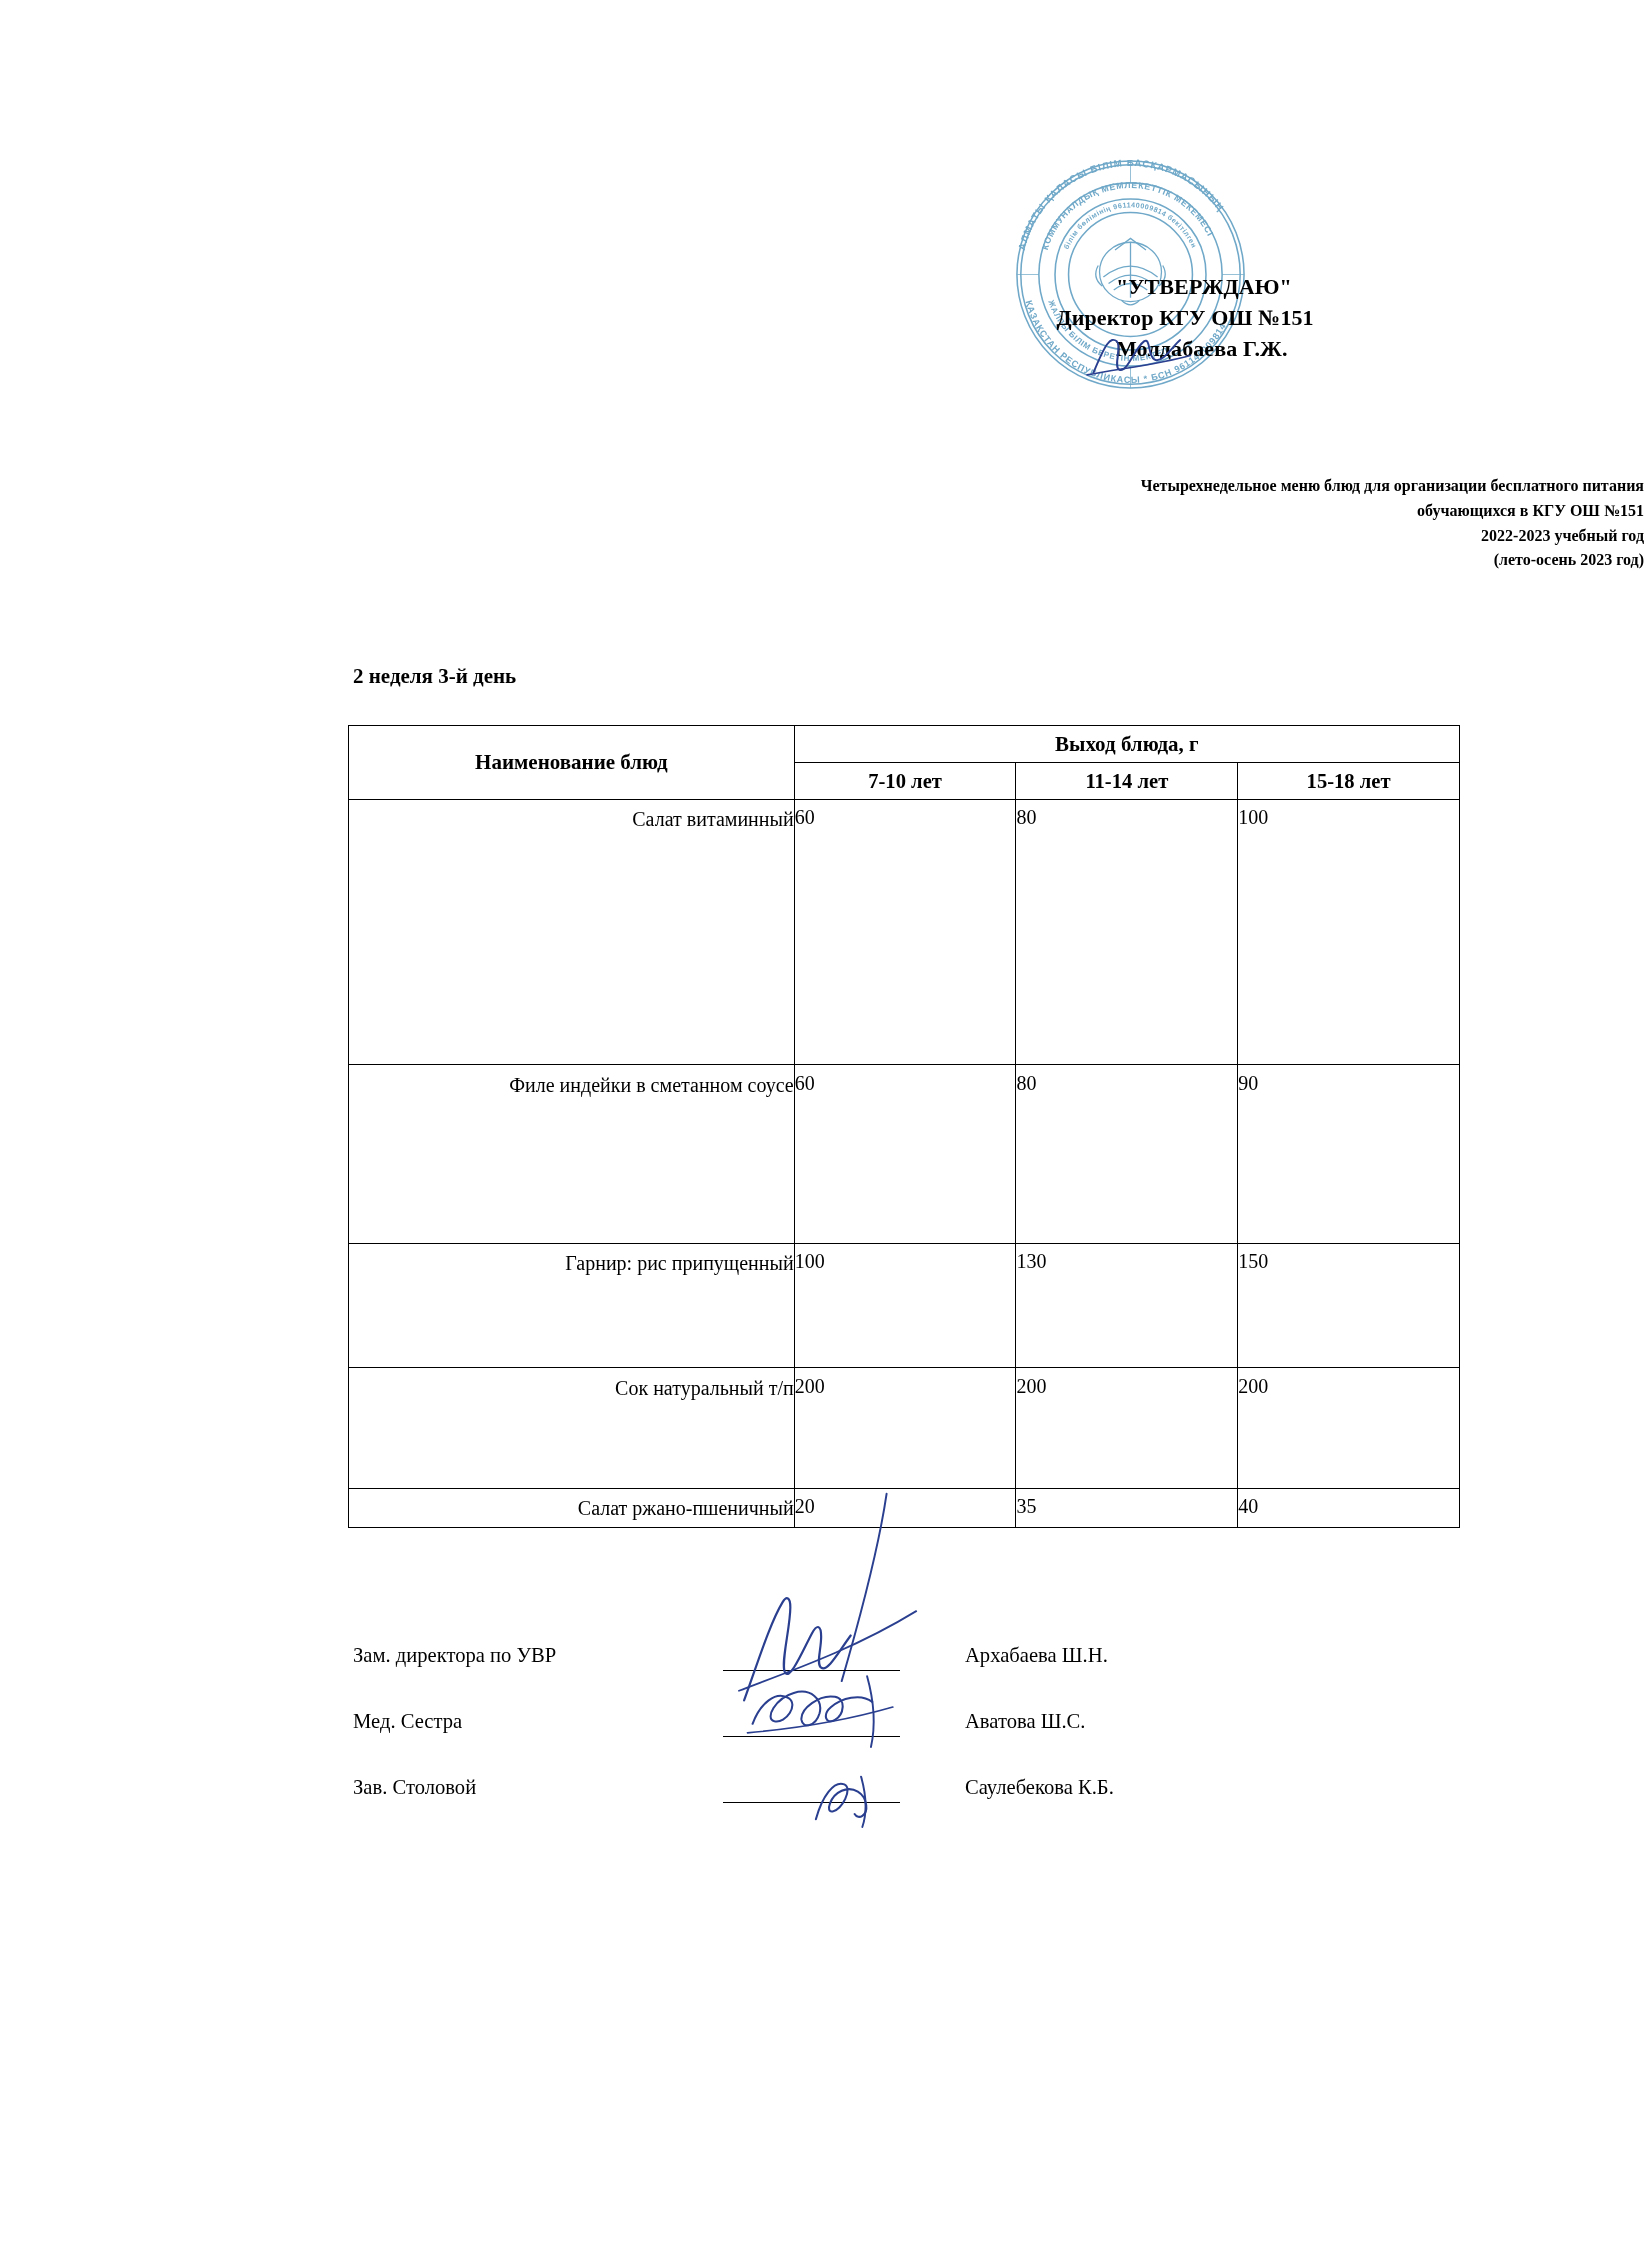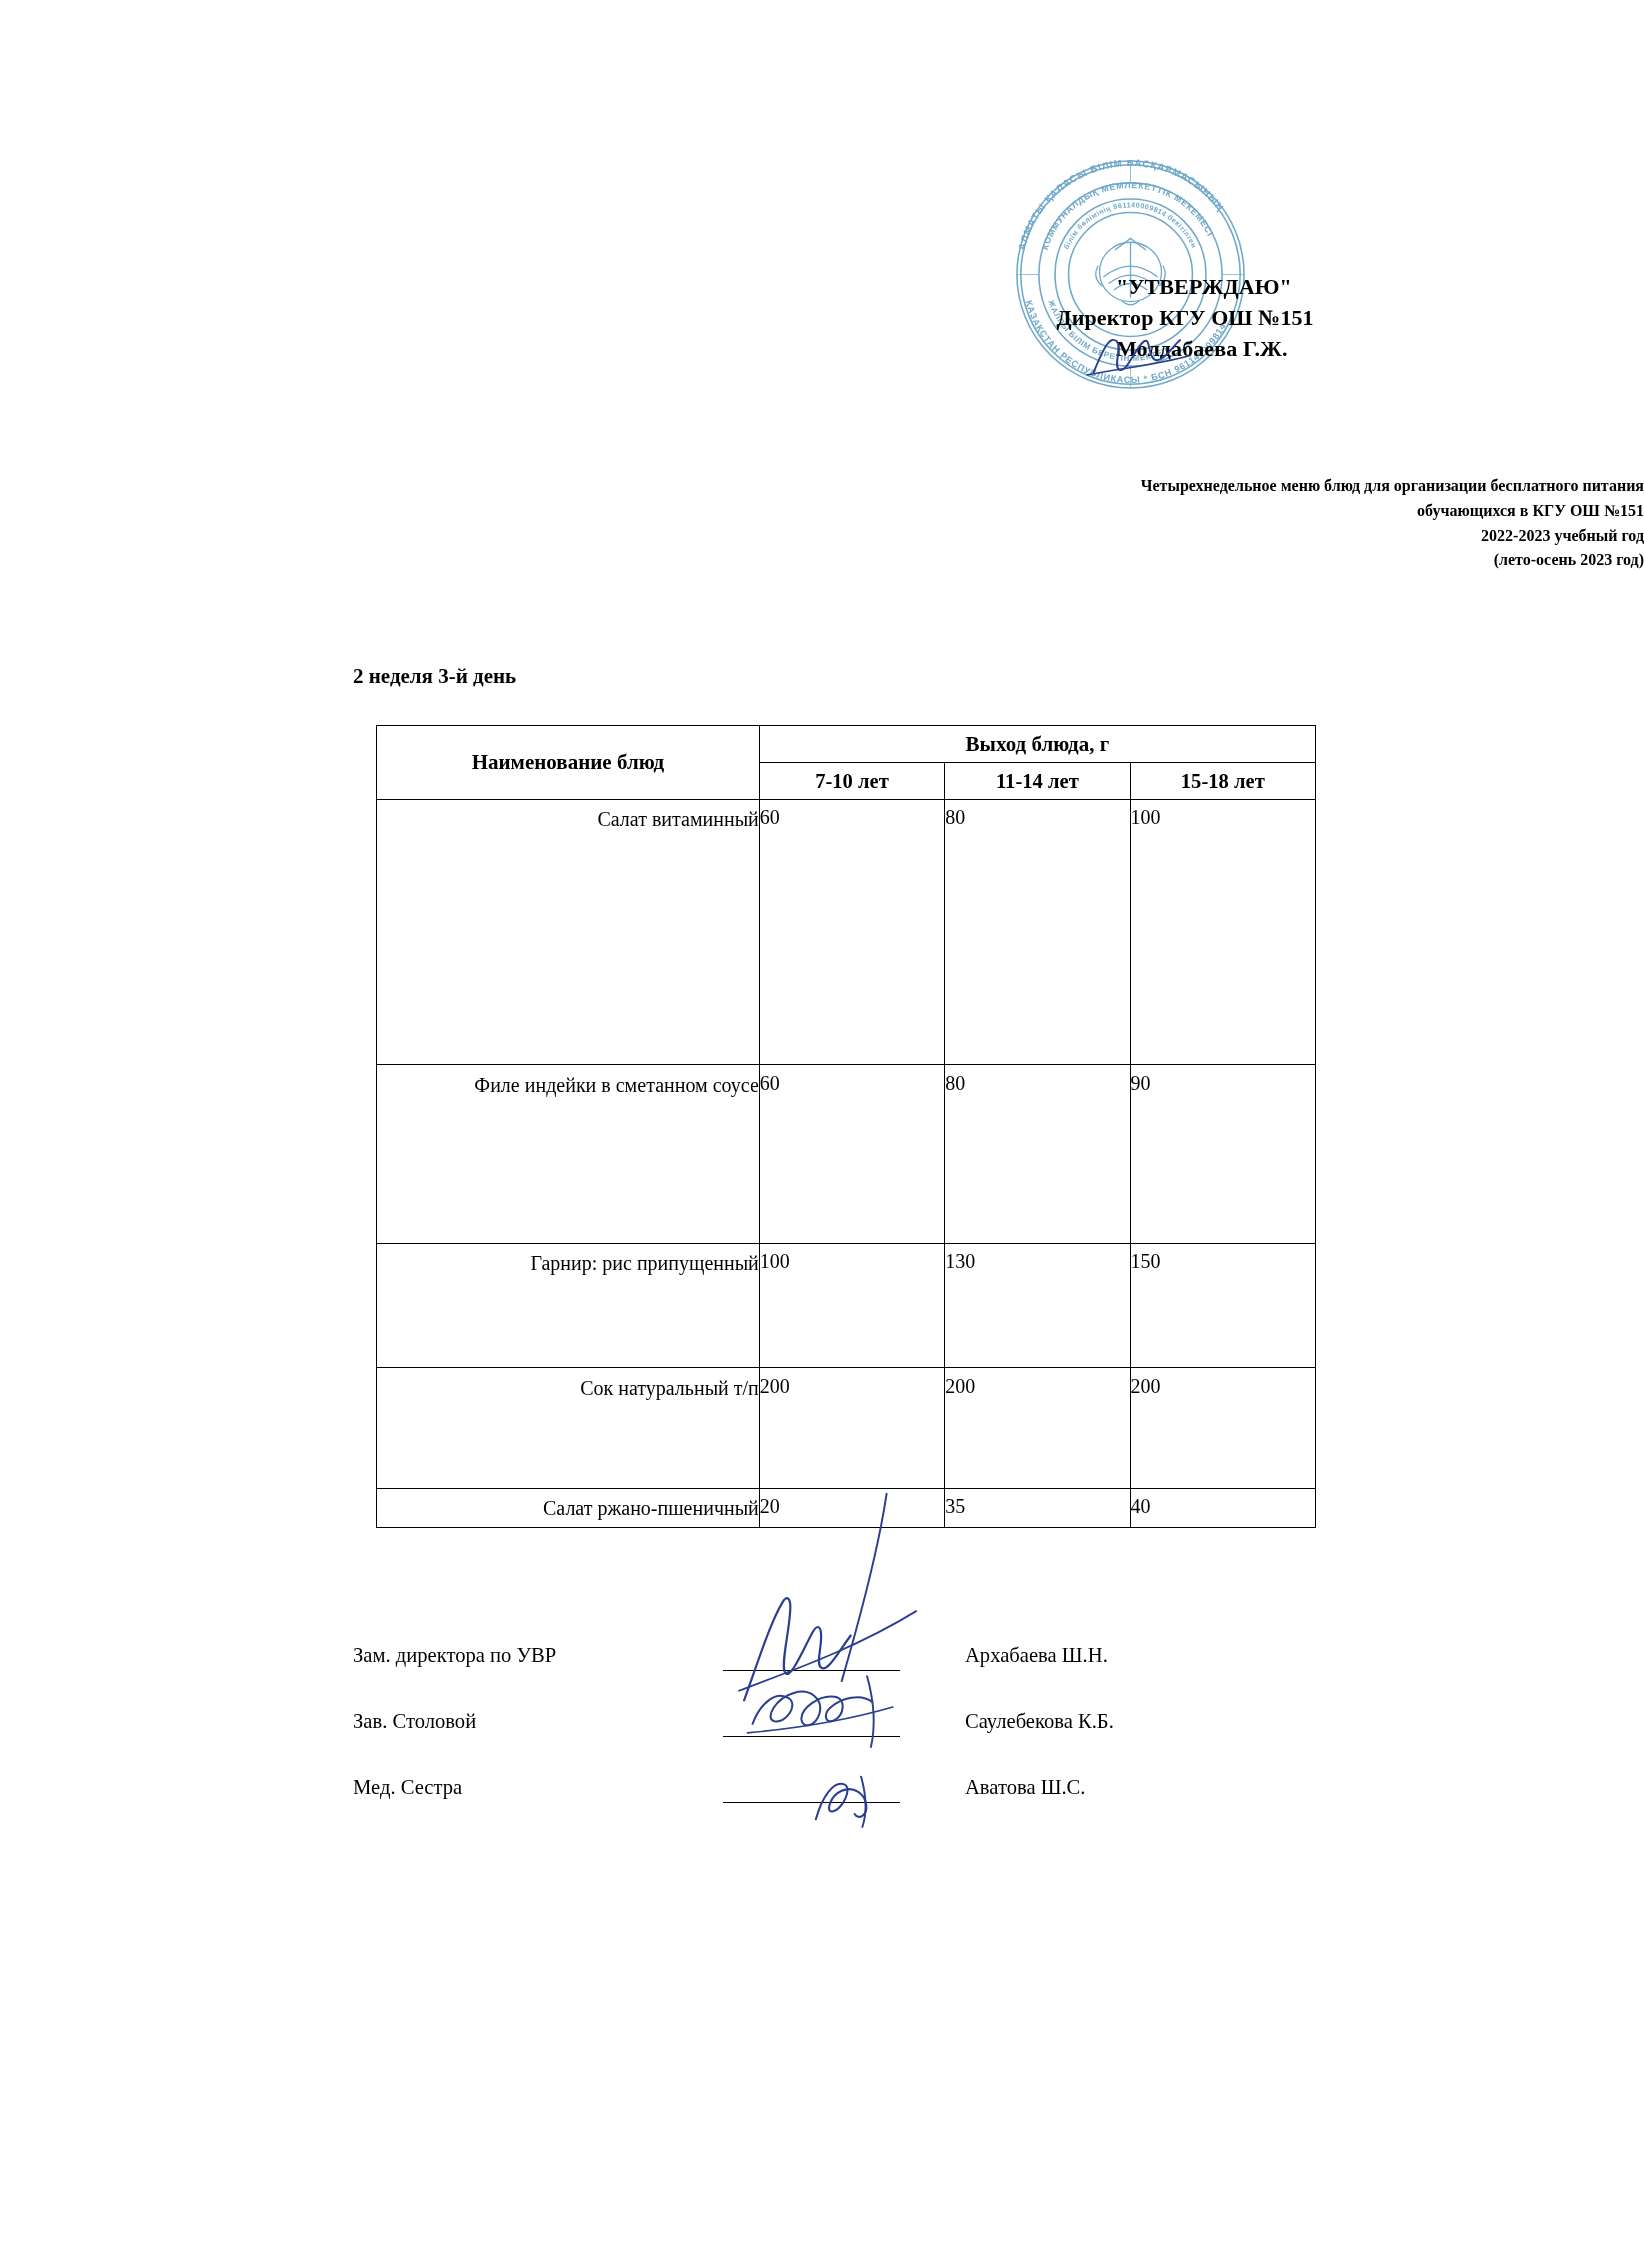--- a/index.html
+++ b/index.html
@@ -78,22 +78,21 @@
     top: 664px;
     font-weight: 700;
     font-size: 21px;
   }
 
   
   .table-wrap {
     position: absolute;
     left: 348px;
     top: 725px;
-    width: 940px;
-    margin-left: 28px;
+    width: 1112px;
   }
   table.menu {
     border-collapse: collapse;
     width: 100%;
     font-size: 20px;
   }
   table.menu th,
   table.menu td {
     border: 1.3px solid #000;
     padding: 0;
@@ -315,29 +314,29 @@
     <path d="M96,8 C84,90 58,190 26,300" stroke-width="3"></path>
   </svg>
 
   <div class="sig-block">
     <div class="sig-row">
       <div class="sig-role">Зам. директора по УВР</div>
       <div class="sig-line"></div>
       <div class="sig-name">Архабаева Ш.Н.</div>
     </div>
     <div class="sig-row">
+      <div class="sig-role">Мед. Сестра</div>
+      <div class="sig-line"></div>
+      <div class="sig-name">Аватова Ш.С.</div>
+    </div>
+    <div class="sig-row">
       <div class="sig-role">Зав. Столовой</div>
       <div class="sig-line"></div>
       <div class="sig-name">Саулебекова К.Б.</div>
     </div>
-    <div class="sig-row">
-      <div class="sig-role">Мед. Сестра</div>
-      <div class="sig-line"></div>
-      <div class="sig-name">Аватова Ш.С.</div>
-    </div>
   </div>
 
   <svg class="hand hand-1" width="206" height="122" viewBox="0 0 320 190" aria-hidden="true">
     <path d="M20,175 C40,120 60,55 80,22 C86,12 92,14 92,30 C92,62 76,120 84,132 C92,144 112,96 126,70 C134,56 140,58 140,76 C140,96 132,118 140,124 C150,132 168,98 186,74" stroke-width="3.4"></path>
     <path d="M12,160 C90,130 190,96 288,36" stroke-width="2.8"></path>
   </svg>
 
   <svg class="hand hand-2" width="193" height="103" viewBox="0 0 300 160" aria-hidden="true">
     <path d="M18,96 C30,64 54,44 74,56 C90,66 70,96 52,92 C36,88 54,56 82,48 C108,40 128,58 122,80 C116,100 96,104 94,90 C92,72 122,50 146,54 C164,57 160,82 146,90 C132,98 126,82 140,70 C156,56 186,48 204,62" stroke-width="3.2"></path>
     <path d="M196,22 C206,58 210,96 202,132" stroke-width="3"></path>

